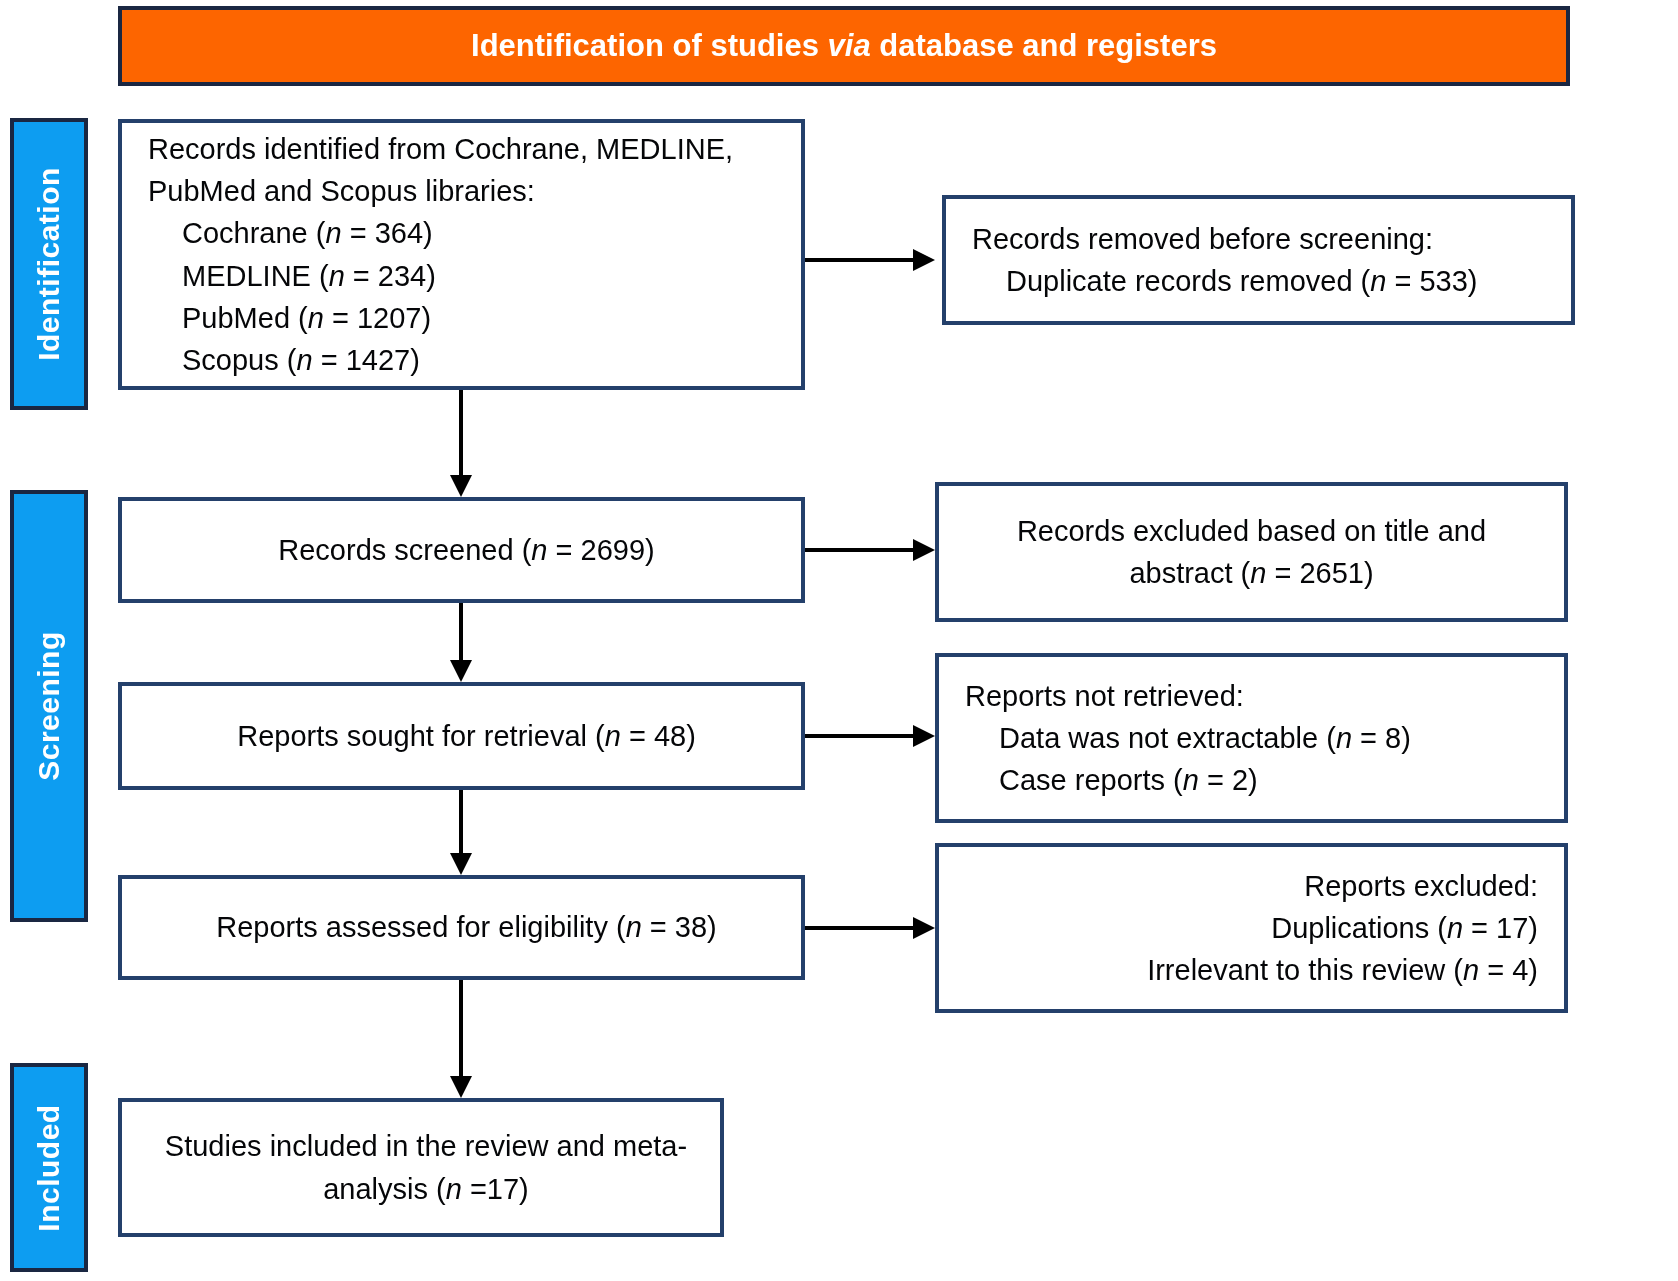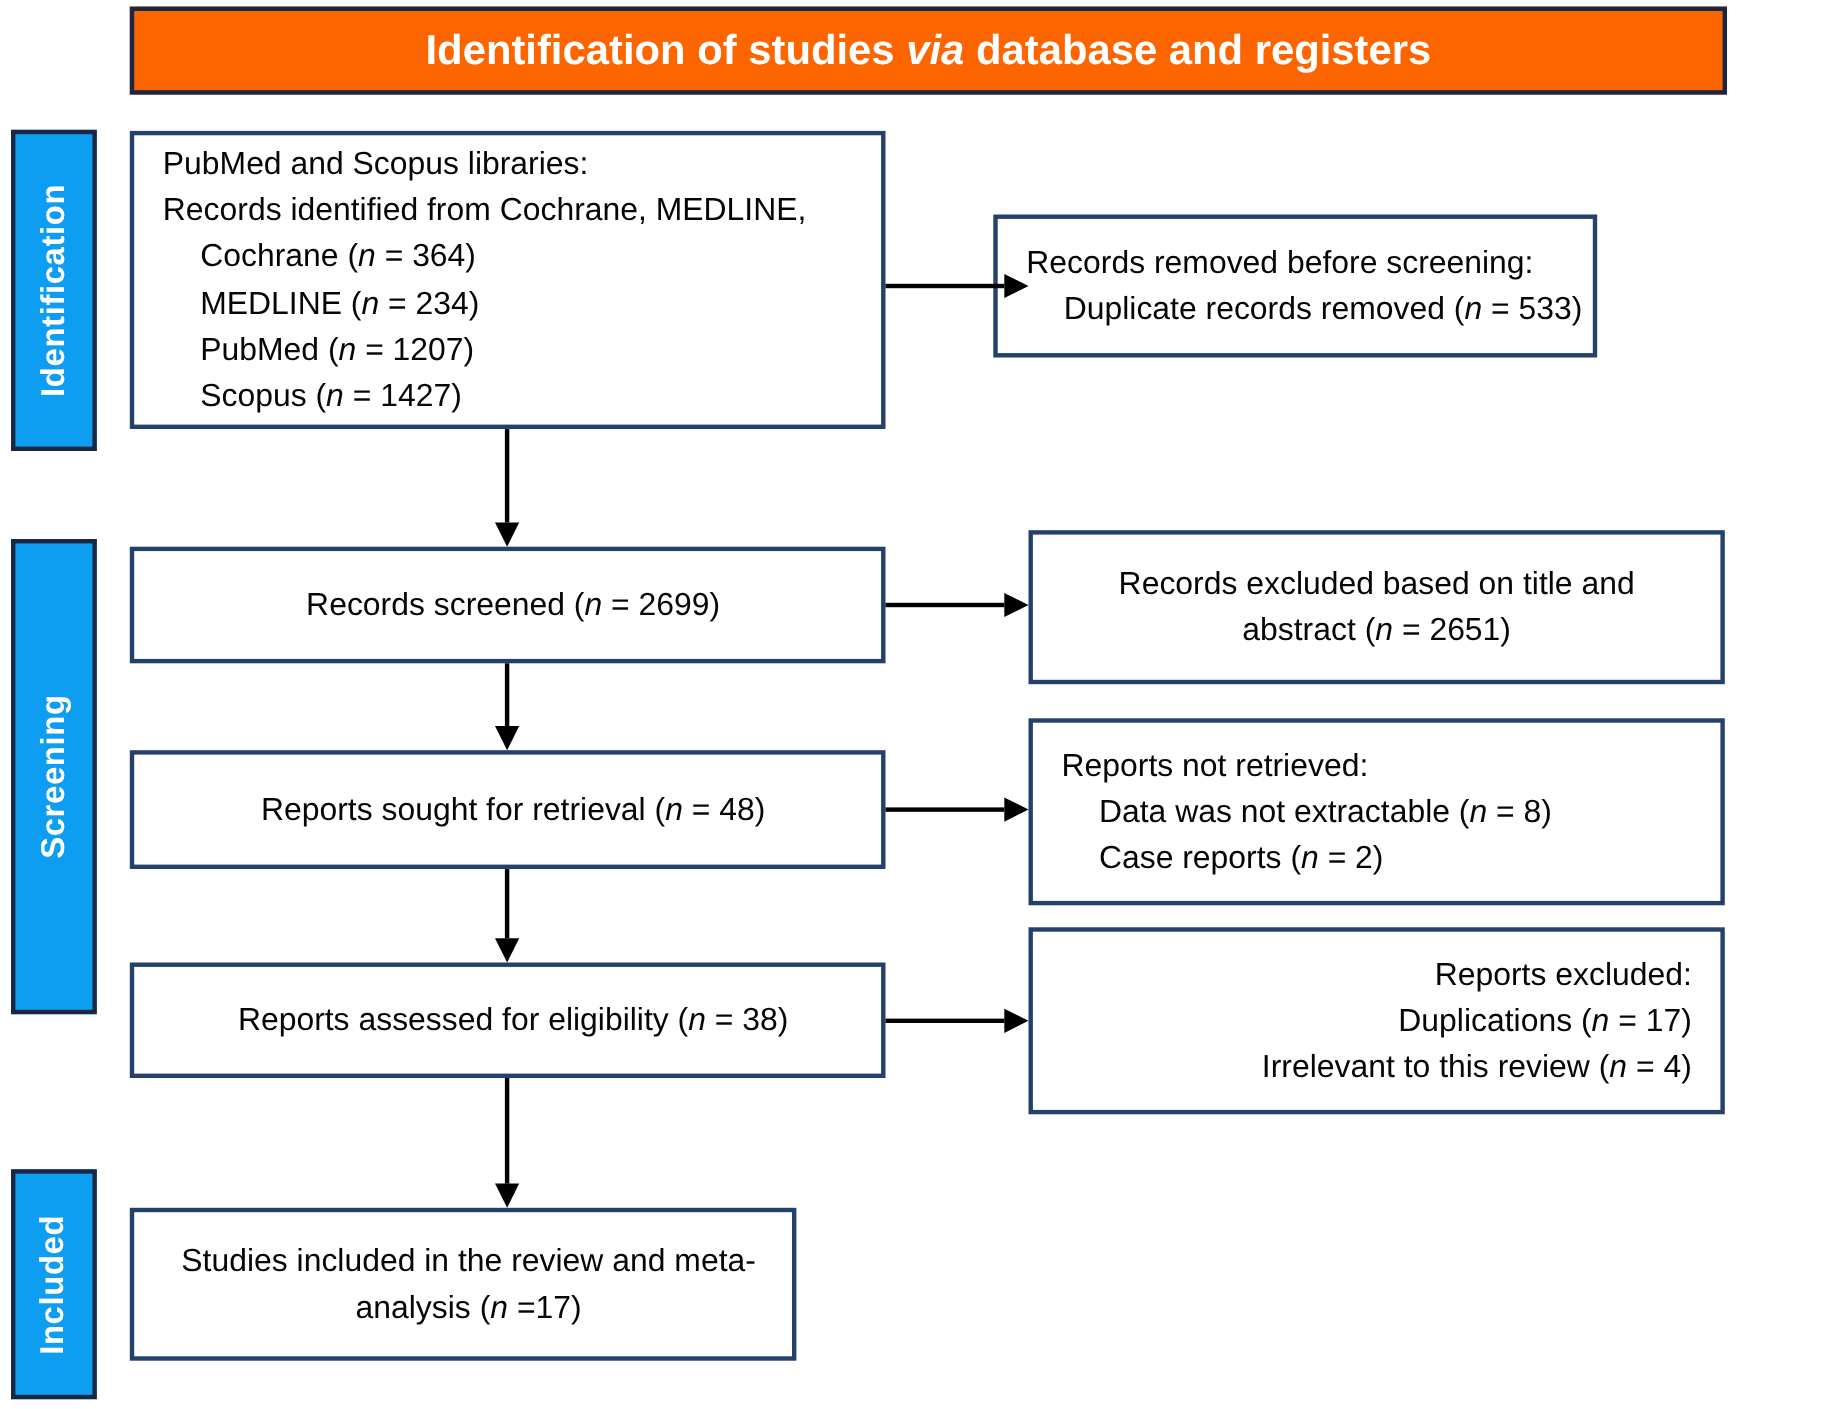--- a/index.html
+++ b/index.html
@@ -5,21 +5,21 @@
   * { margin:0; padding:0; box-sizing:border-box; }
   html,body { background:#ffffff; }
   body { font-family:"Liberation Sans", sans-serif; }
   #canvas {
     position:relative; width:1678px; height:1281px; background:#ffffff; overflow:hidden;
   }
   .banner {
     position:absolute; left:118px; top:6px; width:1452px; height:80px;
     background:var(--orange,#FD6500); border:4px solid var(--navy-dark,#1A2742);
     display:flex; align-items:center; justify-content:center;
-    color:#ffffff; font-weight:bold; font-size:38px;
+    color:#ffffff; font-weight:bold; font-size:31px;
   }
   .stage {
     position:absolute; left:10px; width:78px;
     background:var(--blue,#0D9DF1); border:4px solid var(--navy-dark,#1A2742);
     display:flex; align-items:center; justify-content:center;
   }
   .stage span {
     transform:rotate(-90deg); white-space:nowrap;
     color:#ffffff; font-weight:bold; font-size:30px; letter-spacing:0.5px;
   }
@@ -35,21 +35,21 @@
   }
   .fbox .line { line-height:1.45; white-space:nowrap; }
   .fbox .line.indent { padding-left:34px; }
   .fbox.center { align-items:center; text-align:center;padding-left:36px; }
   .it { font-style:italic; }
   #box-records-identified { left:118px; top:119px;  width:687px; height:271px; }
   #box-records-screened   { left:118px; top:497px;  width:687px; height:106px; }
   #box-reports-sought     { left:118px; top:682px;  width:687px; height:108px; }
   #box-reports-assessed   { left:118px; top:875px;  width:687px; height:105px; }
   #box-studies-included   { left:118px; top:1098px; width:606px; height:139px; }
-  #box-records-removed        { left:903px; top:195px; width:549px; height:130px; }
+  #box-records-removed        { left:942px; top:195px; width:633px; height:130px; }
   #box-records-excluded       { left:935px; top:482px; width:633px; height:140px;text-align:center; }
   #box-reports-not-retrieved  { left:935px; top:653px; width:633px; height:170px; }
   #box-reports-excluded       { left:935px; top:843px; width:633px; height:170px;align-items:flex-end; }
   .h-arrow { position:absolute; height:4px; background:#000; }
   .h-arrow::after {
     content:''; position:absolute; right:-22px; top:50%; transform:translateY(-50%);
     border-left:22px solid #000; border-top:11px solid transparent; border-bottom:11px solid transparent;
   }
   .v-arrow { position:absolute; width:4px; background:#000; }
   .v-arrow::after {
@@ -78,22 +78,22 @@
     <span>Identification</span>
   </div>
   <div class="stage" id="stage-screening">
     <span>Screening</span>
   </div>
   <div class="stage" id="stage-included">
     <span>Included</span>
   </div>
 
   <div class="fbox" id="box-records-identified">
+      <div class="line"><span>Records identified from Cochrane, MEDLINE,</span></div>
       <div class="line"><span>PubMed and Scopus libraries:</span></div>
-      <div class="line"><span>Records identified from Cochrane, MEDLINE,</span></div>
       <div class="line indent"><span>Cochrane (</span><span class="it">n</span><span> = 364)</span></div>
       <div class="line indent"><span>MEDLINE (</span><span class="it">n</span><span> = 234)</span></div>
       <div class="line indent"><span>PubMed (</span><span class="it">n</span><span> = 1207)</span></div>
       <div class="line indent"><span>Scopus (</span><span class="it">n</span><span> = 1427)</span></div>
     </div>
   <div class="fbox center" id="box-records-screened">
       <div class="line"><span>Records screened (</span><span class="it">n</span><span> = 2699)</span></div>
     </div>
   <div class="fbox center" id="box-reports-sought">
       <div class="line"><span>Reports sought for retrieval (</span><span class="it">n</span><span> = 48)</span></div>

